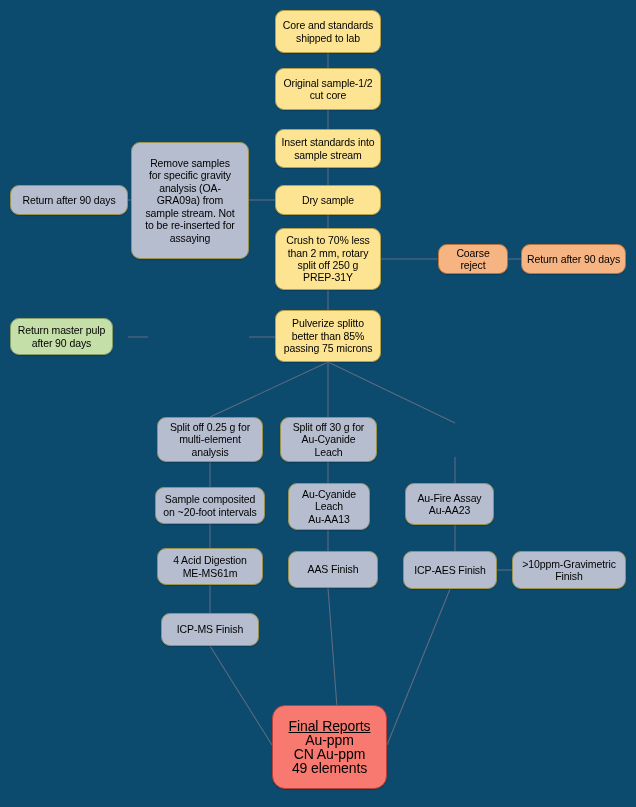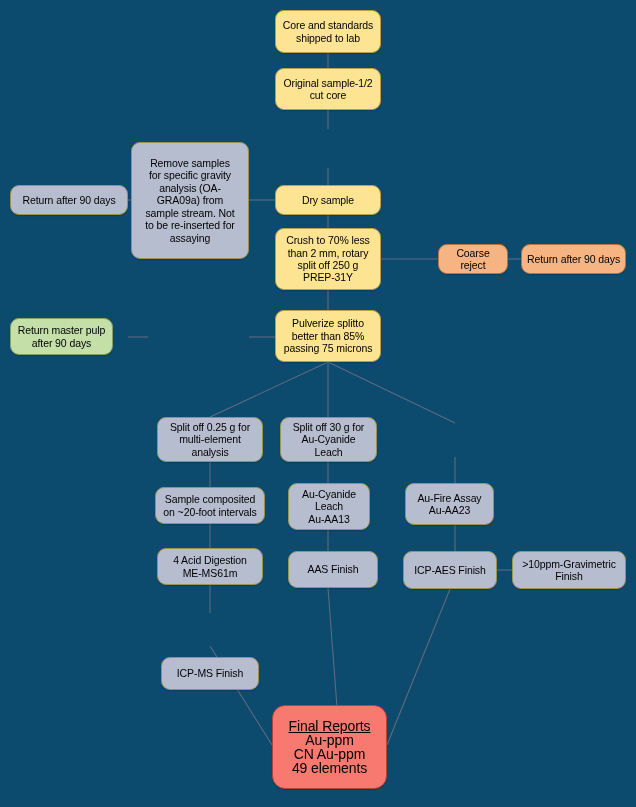--- a/index.html
+++ b/index.html
@@ -95,20 +95,22 @@
       <line x1="450" y1="589" x2="387" y2="745"></line>
     </g>
   </svg>
 
   <div class="node fill-yellow" style="left:275px; top:10px; width:106px; height:43px;">Core and standards
 shipped to lab</div>
 
   <div class="node fill-yellow" style="left:275px; top:68px; width:106px; height:42px;">Original sample-1/2
 cut core</div>
 
+  <div class="node fill-yellow" style="left:275px; top:129px; width:106px; height:39px;">Insert standards into
+sample stream</div>
 
   <div class="node fill-yellow" style="left:275px; top:185px; width:106px; height:30px;">Dry sample</div>
 
   <div class="node fill-blue" style="left:131px; top:142px; width:118px; height:117px;">Remove samples
 for specific gravity
 analysis (OA-
 GRA09a) from
 sample stream. Not
 to be re-inserted for
 assaying</div>
@@ -135,21 +137,21 @@
   <div class="node fill-blue" style="left:157px; top:417px; width:106px; height:45px;">Split off 0.25 g for
 multi-element
 analysis</div>
 
   <div class="node fill-blue" style="left:155px; top:487px; width:110px; height:37px;">Sample composited
 on ~20-foot intervals</div>
 
   <div class="node fill-blue" style="left:157px; top:548px; width:106px; height:37px;">4 Acid Digestion
 ME-MS61m</div>
 
-  <div class="node fill-blue" style="left:161px; top:613px; width:98px; height:33px;margin-top:44px;">ICP-MS Finish</div>
+  <div class="node fill-blue" style="left:161px; top:613px; width:98px; height:33px;">ICP-MS Finish</div>
 
   <div class="node fill-blue" style="left:280px; top:417px; width:97px; height:45px;">Split off 30 g for
 Au-Cyanide
 Leach</div>
 
   <div class="node fill-blue" style="left:288px; top:483px; width:82px; height:47px;">Au-Cyanide
 Leach
 Au-AA13</div>
 
   <div class="node fill-blue" style="left:288px; top:551px; width:90px; height:37px;">AAS Finish</div>

